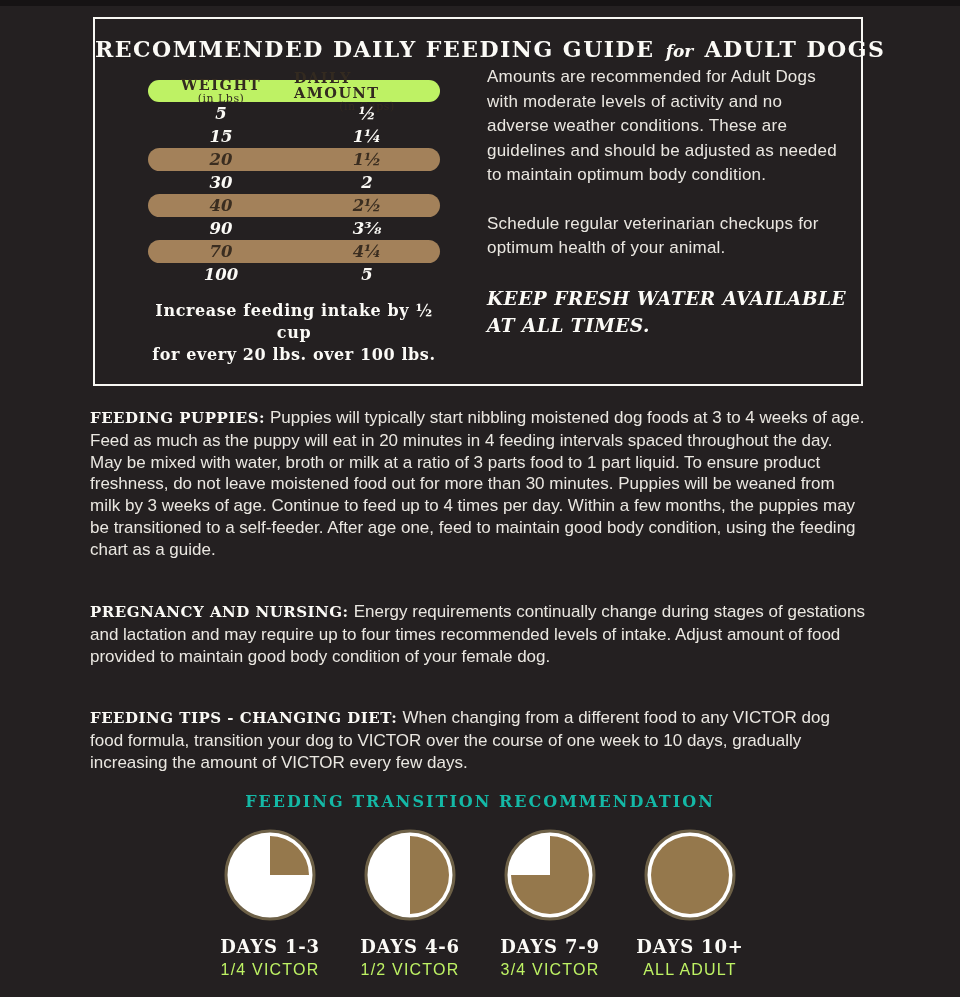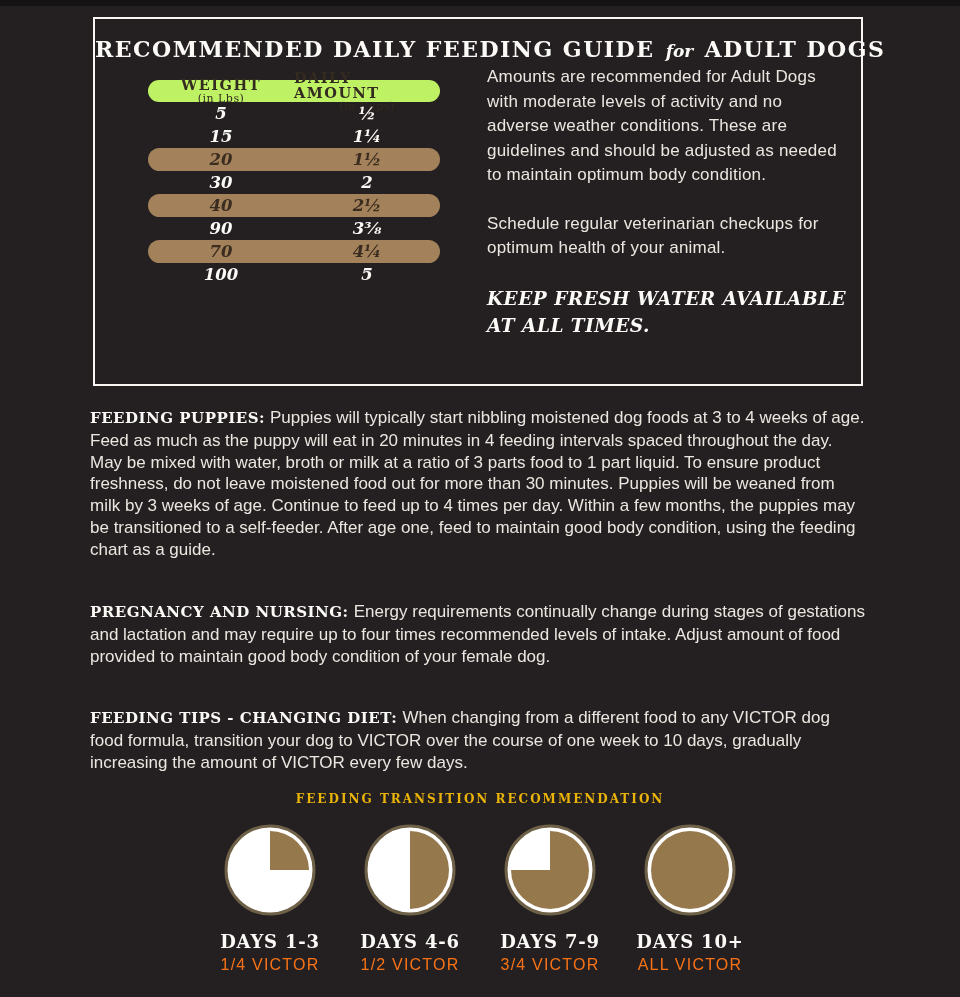--- a/index.html
+++ b/index.html
@@ -68,33 +68,33 @@
     font-size:15px;letter-spacing:.5px;color:#fbfaf6;margin-right:5px;
   }
   .section-1{top:407px;}
   .section-2{top:601px;}
   .section-3{top:707px;}
 
   
   .transition{position:absolute;top:792px;left:0;width:960px;text-align:center;}
   .transition-heading{
     font-family:"DejaVu Serif",serif;font-weight:bold;
-    font-size:12px;letter-spacing:2px;color:#eab308;
+    font-size:16px;letter-spacing:2px;color:#14b8a6;
   }
   .transition-row{
     display:flex;justify-content:center;margin-top:17px;
   }
   .transition-item{width:140px;display:flex;flex-direction:column;align-items:center;}
   .pie-wrap{width:94px;height:94px;}
   .tr-days{
     margin-top:15px;font-family:"DejaVu Serif",serif;font-weight:bold;
     font-size:18px;letter-spacing:.8px;color:#fbfaf6;line-height:20px;
   }
   .tr-portion{
-    margin-top:3px;font-size:16px;letter-spacing:1.2px;color:#f97316;line-height:19px;
+    margin-top:3px;font-size:16px;letter-spacing:1.2px;color:#bef264;line-height:19px;
   }
 </style>
 </head>
 <body>
 
 <div class="top-strip"></div>
 
 <div class="guide-box">
   <div class="box-title">
     <span>RECOMMENDED DAILY FEEDING GUIDE</span>
@@ -140,20 +140,24 @@
     </div>
     <div class="tbl-row tan">
       <div class="cell">70</div>
       <div class="cell">4¼</div>
     </div>
     <div class="tbl-row">
       <div class="cell">100</div>
       <div class="cell">5</div>
     </div>
 
+    <div class="tbl-note">
+      <div>Increase feeding intake by ½ cup</div>
+      <div>for every 20 lbs. over 100 lbs.</div>
+    </div>
   </div>
 
   <div class="info-col">
     <p class="info-p">Amounts are recommended for Adult Dogs with moderate levels of activity and no adverse weather conditions. These are guidelines and should be adjusted as needed to maintain optimum body condition.</p>
     <p class="info-p">Schedule regular veterinarian checkups for optimum health of your animal.</p>
     <div class="water-note">KEEP FRESH WATER AVAILABLE AT ALL TIMES.</div>
   </div>
 </div>
 
 <div class="section section-1">
@@ -198,17 +202,17 @@
       <div class="tr-days">DAYS 7-9</div>
       <div class="tr-portion">3/4 VICTOR</div>
     </div>
 
     <div class="transition-item">
       <div class="pie-wrap"><svg width="94" height="94" viewBox="0 0 94 94">
             <circle cx="47" cy="47" r="44" fill="#ffffff" stroke="#6e6147" stroke-width="3"></circle>
             <circle cx="47" cy="47" r="39" fill="#95784c"></circle>
           </svg></div>
       <div class="tr-days">DAYS 10+</div>
-      <div class="tr-portion">ALL VICTOR</div>
+      <div class="tr-portion">ALL ADULT</div>
     </div>
 
   </div>
 </div>
 
 </body></html>

